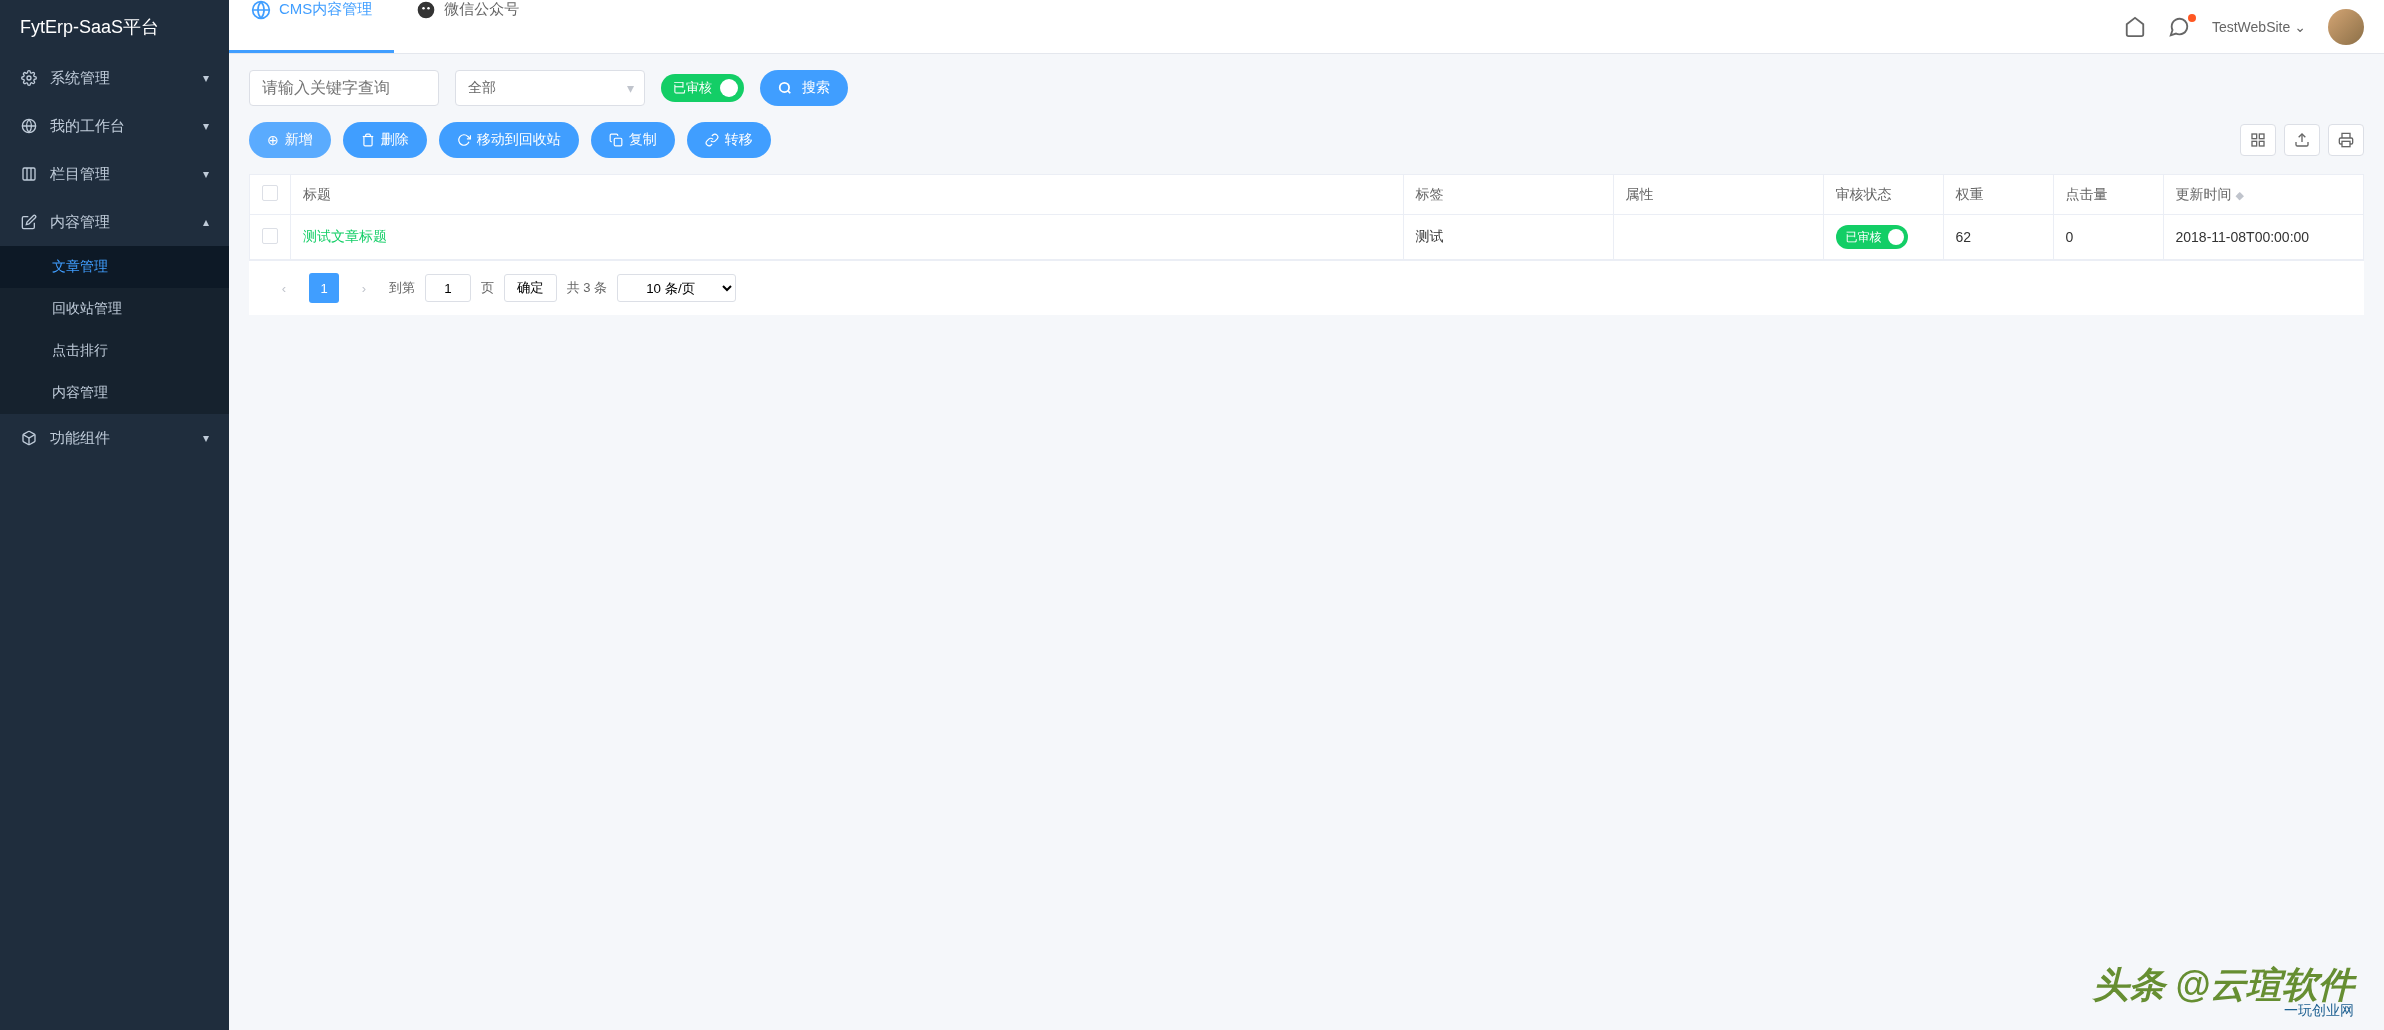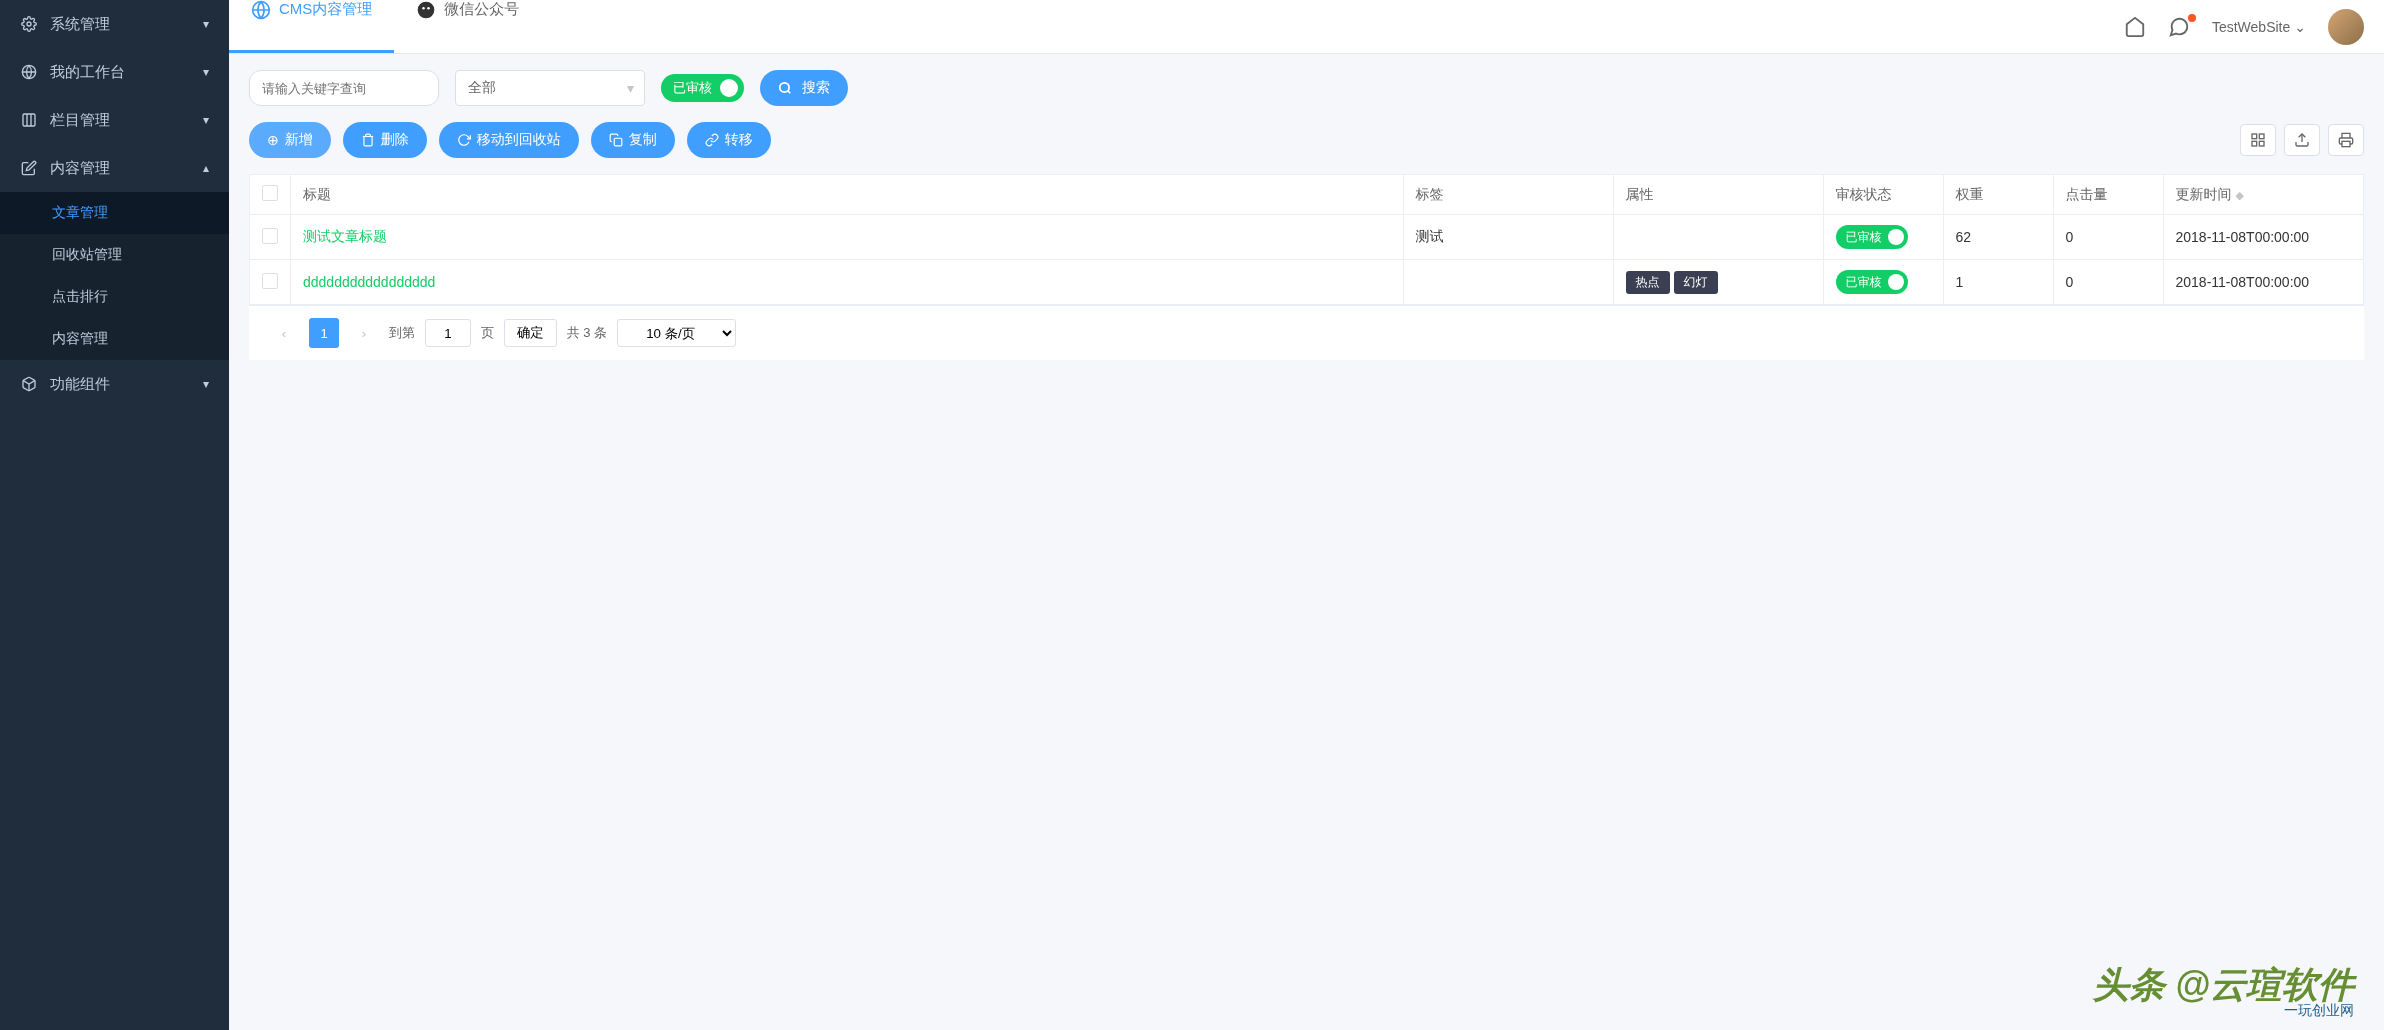--- a/index.html
+++ b/index.html
@@ -27,21 +27,21 @@
 .tab.active { color: #409eff; border-bottom-color: #409eff; }
 .tab .tab-icon { margin-right: 8px; display: inline-flex; }
 .topbar-right { margin-left: auto; display: flex; align-items: center; gap: 22px; }
 .tb-icon { cursor: pointer; color: #666; display: inline-flex; align-items: center; position: relative; }
 .notif-dot { width: 8px; height: 8px; background: #ff5722; border-radius: 50%; position: absolute; top: -2px; right: -6px; }
 .site-name { cursor: pointer; display: flex; align-items: center; color: #666; }
 .avatar { width: 36px; height: 36px; border-radius: 50%; background: linear-gradient(135deg,#d4a574,#8b6f47); cursor: pointer; }
 
 
 .toolbar { background: #f5f7fa; padding: 16px 20px; display: flex; align-items: center; gap: 16px; }
-.input { height: 36px; padding: 0 12px; border: 1px solid #dcdfe6; border-radius: 12px; background: #fff; width: 190px; font-size: 13px; outline: none; }
+.input { height: 36px; padding: 0 12px; border: 1px solid #dcdfe6; border-radius: 4px; background: #fff; width: 190px; font-size: 16px; outline: none; }
 .select { height: 36px; padding: 0 30px 0 12px; border: 1px solid #dcdfe6; border-radius: 4px; background: #fff; width: 190px; font-size: 14px; position: relative; display: flex; align-items: center; cursor: pointer; color: #666; }
 .select::after { content: "▾"; position: absolute; right: 10px; color: #c0c4cc; }
 .switch { display: inline-flex; align-items: center; background: #13ce66; color: #fff; border-radius: 14px; height: 28px; padding: 0 6px 0 12px; font-size: 13px; cursor: pointer; }
 .switch .knob { width: 18px; height: 18px; background: #fff; border-radius: 50%; margin-left: 8px; }
 .btn { height: 36px; padding: 0 18px; border: none; border-radius: 18px; cursor: pointer; font-size: 14px; display: inline-flex; align-items: center; gap: 6px; color: #fff; }
 .btn-search { background: #409eff; }
 .btn-search .b-icon { margin-right: 4px; }
 
 
 .actionbar { background: #f5f7fa; padding: 0 20px 16px; display: flex; align-items: center; gap: 12px; }
@@ -80,20 +80,21 @@
 .watermark { position: fixed; bottom: 20px; right: 30px; font-size: 36px; font-style: italic; font-weight: 700; color: #4d7c0f; opacity: 0.85; pointer-events: none; }
 .watermark-sub { position: fixed; bottom: 10px; right: 30px; font-size: 14px; color: #1e6091; pointer-events: none; }
 
 svg { display: block; }
 </style>
 </head>
 <body>
 
 <div class="app">
   <aside class="sidebar">
+    <div class="brand">FytErp-SaaS平台</div>
 
     <div class="menu-item">
       <span class="mi-icon">
           <svg width="16" height="16" viewBox="0 0 24 24" fill="none" stroke="currentColor" stroke-width="2">
             <circle cx="12" cy="12" r="3"></circle>
             <path d="M19.4 15a1.65 1.65 0 00.33 1.82l.06.06a2 2 0 01-2.83 2.83l-.06-.06a1.65 1.65 0 00-1.82-.33 1.65 1.65 0 00-1 1.51V21a2 2 0 01-4 0v-.09a1.65 1.65 0 00-1-1.51 1.65 1.65 0 00-1.82.33l-.06.06a2 2 0 01-2.83-2.83l.06-.06a1.65 1.65 0 00.33-1.82 1.65 1.65 0 00-1.51-1H3a2 2 0 010-4h.09a1.65 1.65 0 001.51-1 1.65 1.65 0 00-.33-1.82l-.06-.06a2 2 0 012.83-2.83l.06.06a1.65 1.65 0 001.82.33h0a1.65 1.65 0 001-1.51V3a2 2 0 014 0v.09a1.65 1.65 0 001 1.51 1.65 1.65 0 001.82-.33l.06-.06a2 2 0 012.83 2.83l-.06.06a1.65 1.65 0 00-.33 1.82v0a1.65 1.65 0 001.51 1H21a2 2 0 010 4h-.09a1.65 1.65 0 00-1.51 1z"></path>
           </svg>
         </span>
       <span class="mi-label">系统管理</span>
       <span class="mi-chevron">▾</span>
@@ -304,33 +305,20 @@
     <td>测试</td>
     <td></td>
     <td><span class="switch-sm">
                   <span>已审核</span>
                   <span class="knob"></span>
                 </span></td>
     <td>62</td>
     <td>0</td>
     <td>2018-11-08T00:00:00</td>
             </tr>
-            <tr>
-    <td><span class="chk"></span></td>
-    <td><span class="link">ddddddddddddddddd</span></td>
-    <td></td>
-    <td><span class="tag">热点</span><span class="tag">幻灯</span></td>
-    <td><span class="switch-sm">
-                  <span>已审核</span>
-                  <span class="knob"></span>
-                </span></td>
-    <td>1</td>
-    <td>0</td>
-    <td>2018-11-08T00:00:00</td>
-            </tr>
           </tbody>
       </table>
     </div>
 
     <div class="pagination">
       <span class="pg-btn disabled">‹</span>
       <span class="pg-btn active">1</span>
       <span class="pg-btn disabled">›</span>
       <span>到第</span>
       <input class="pg-input" value="1" style="">

